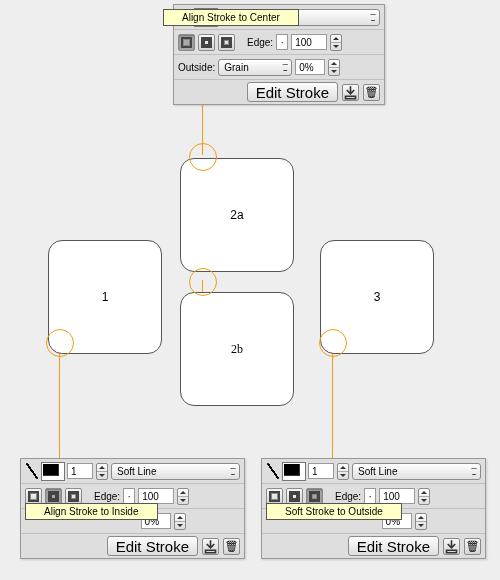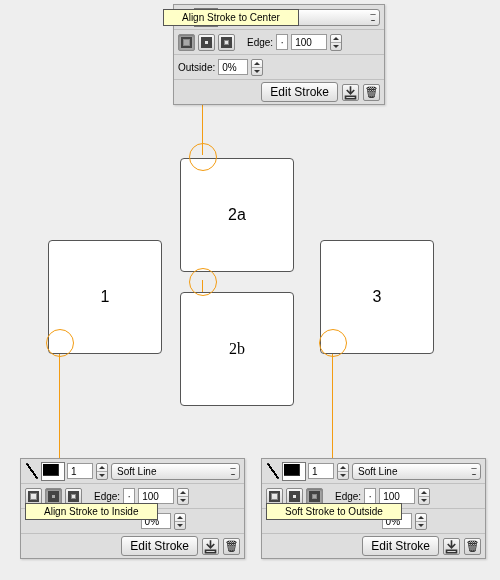--- a/index.html
+++ b/index.html
@@ -104,21 +104,21 @@
   }
   .arrow-stepper .up::before { top:2px; border-bottom:3px solid #333; }
   .arrow-stepper .dn::before { bottom:2px; border-top:3px solid #333; }
 
   .btn {
     height: 18px;
     background: linear-gradient(#fdfdfd,#dedede);
     border: 1px solid #8a8a8a;
     border-radius: 3px;
     padding: 0 8px;
-    font-size: 12px;
+    font-size: 15px;
     display:flex; align-items:center;
   }
   .tooltip {
     position: absolute;
     background: #ffffc8;
     border: 1px solid #555;
     padding: 2px 18px;
     font-size: 10px;
     white-space: nowrap;
     z-index: 20;
@@ -129,23 +129,23 @@
   .align-center { box-shadow: inset 0 0 0 1px #888; border:2px solid #444;}
   .align-inside { box-shadow: inset 0 0 0 3px #444; }
   .align-outside { border:3px solid #444; width:11px; height:11px; box-shadow:0 0 0 1px #888 inset;}
 
   .shape {
     position: absolute;
     width: 112px;
     height: 112px;
     background: #fff;
     border: 1px solid #555;
-    border-radius: 4px;
+    border-radius: 14px;
     display:flex; align-items:center; justify-content:center;
-    font-size: 16px;
+    font-size: 12px;
     z-index: 2;
   }
   .circle-marker {
     position:absolute;
     width:26px; height:26px;
     border:1px solid #f39c12;
     border-radius:50%;
     background: transparent;
     z-index: 3;
   }
@@ -213,20 +213,23 @@
     <span class="lbl">Edge:</span>
     <div class="num-input" style="width:12px;text-align:center;justify-content:center;">·</div>
     <div class="num-input" style="width:36px;">100</div>
     <div class="arrow-stepper">
         <div class="up"></div>
         <div class="dn"></div>
       </div>
   </div>
   <div class="panel-row sep">
     <span class="lbl">Outside:</span>
+    <div class="dropdown" style="width:74px;">
+        <span>Grain</span>
+      </div>
     <div class="num-input" style="width:30px;">0%</div>
     <div class="arrow-stepper">
         <div class="up"></div>
         <div class="dn"></div>
       </div>
   </div>
   <div class="panel-row sep" style="justify-content:flex-end; gap:4px;">
     <div class="btn">Edit Stroke</div>
     <div class="icon-btn">
       <svg viewBox="0 0 12 12">

